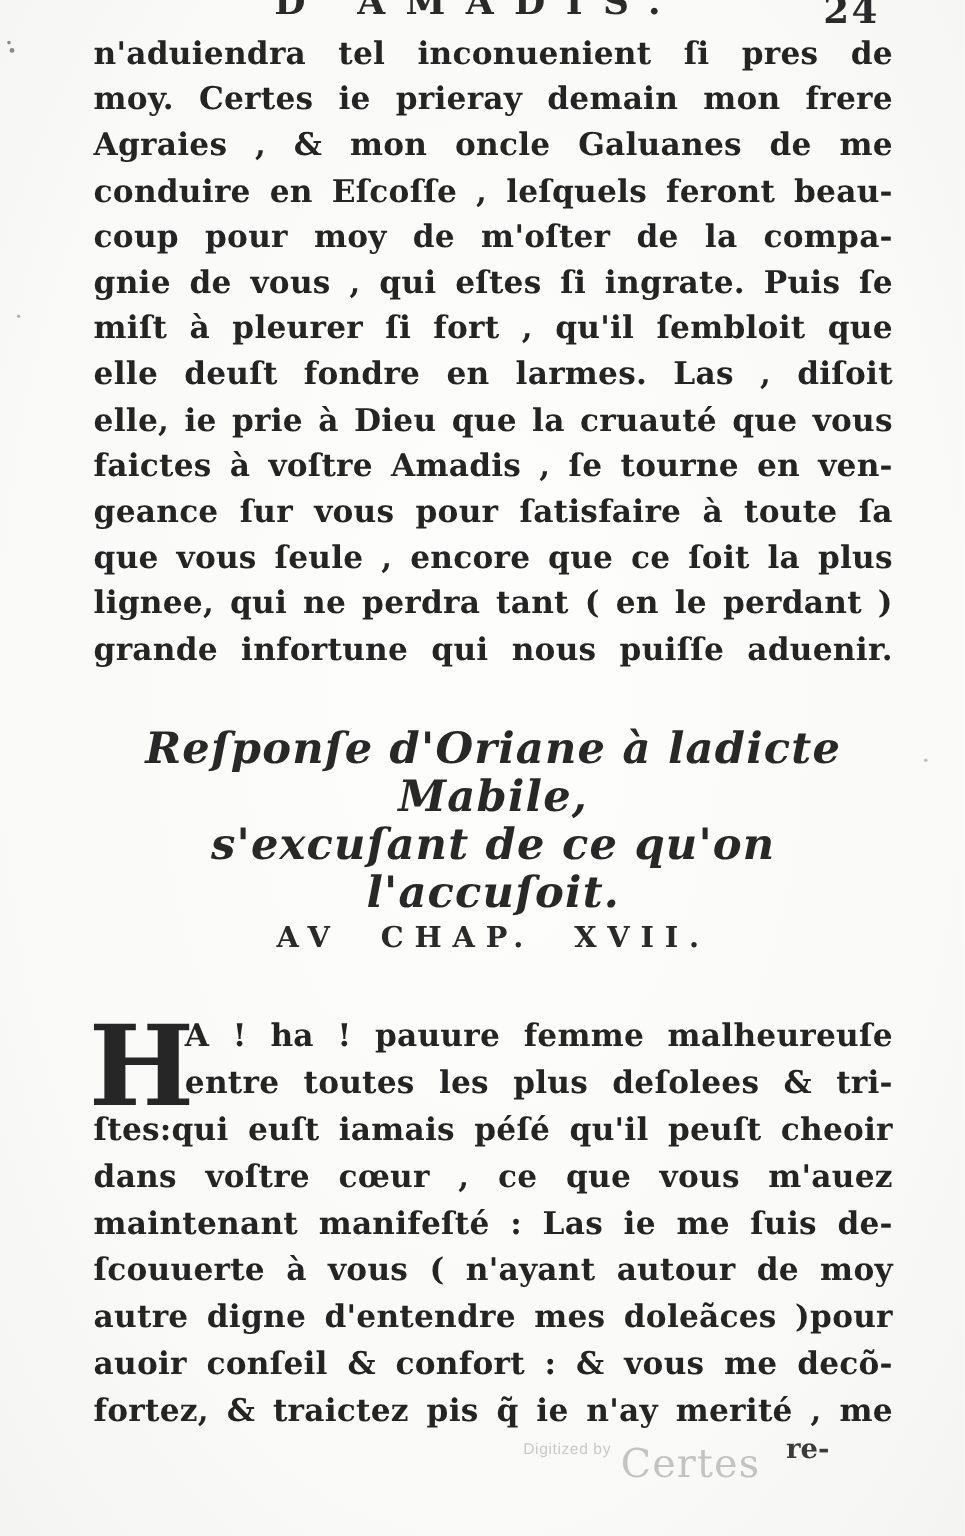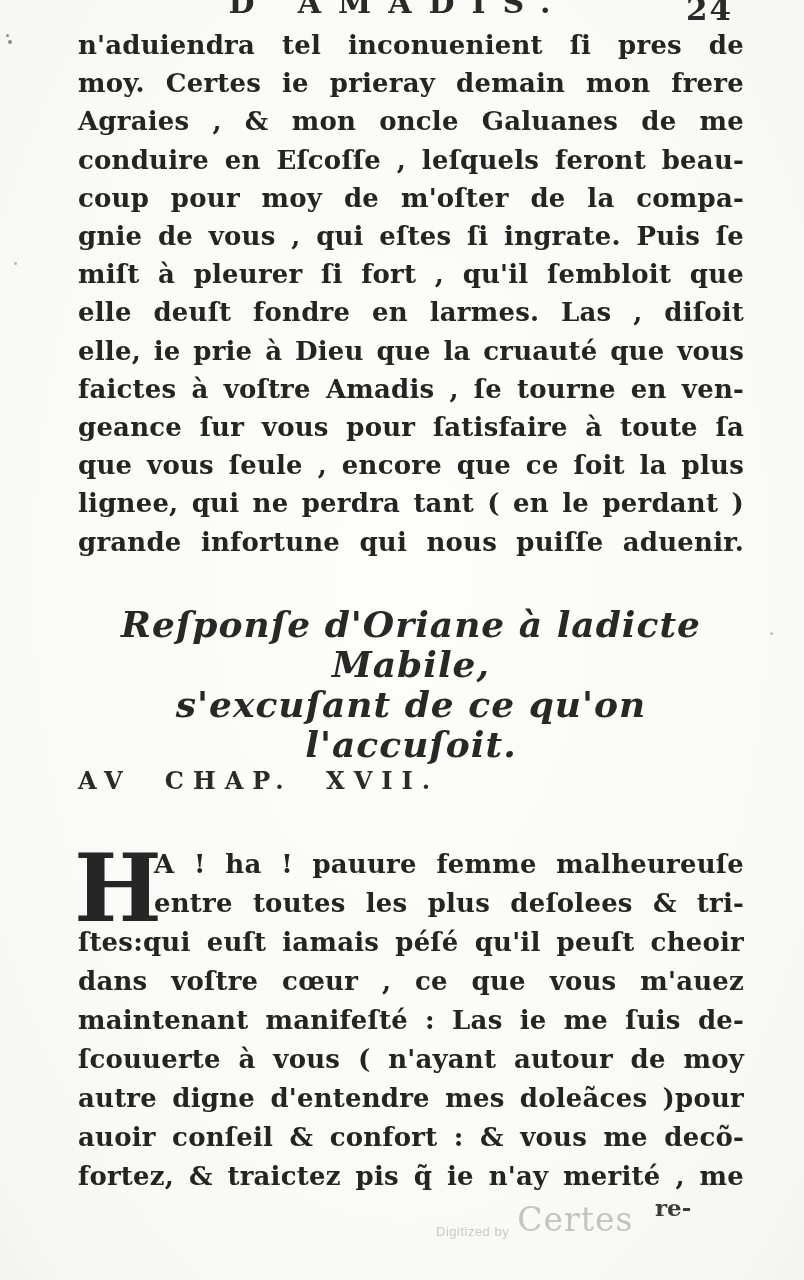--- a/index.html
+++ b/index.html
@@ -89,21 +89,21 @@
     line-height: 40px;
     letter-spacing: 1px;
     color: #282828;
   }
   
   .chapter-heading {
     position: absolute;
     left: 78px;
     top: 766px;
     width: 666px;
-    text-align: left;
+    text-align: center;
     font-size: 24px;
     font-weight: 700;
     letter-spacing: 9px;
     word-spacing: 16px;
     color: #2a2a2a;
     white-space: nowrap;
   }
   
   .catchword {
     position: absolute;
@@ -112,21 +112,21 @@
     font-size: 23px;
     font-weight: 700;
     color: #3b3b3b;
   }
   
   .watermark {
     position: absolute;
     left: 436px;
     top: 1200px;
     display: flex;
-    align-items: flex-end;
+    align-items: flex-start;
     gap: 8px;
   }
   .watermark-prefix {
     font-family: "Liberation Sans", "DejaVu Sans", sans-serif;
     font-size: 13px;
     color: #c9c9c9;
     letter-spacing: 0.5px;
   }
   .watermark-brand {
     font-family: "DejaVu Serif", serif;

